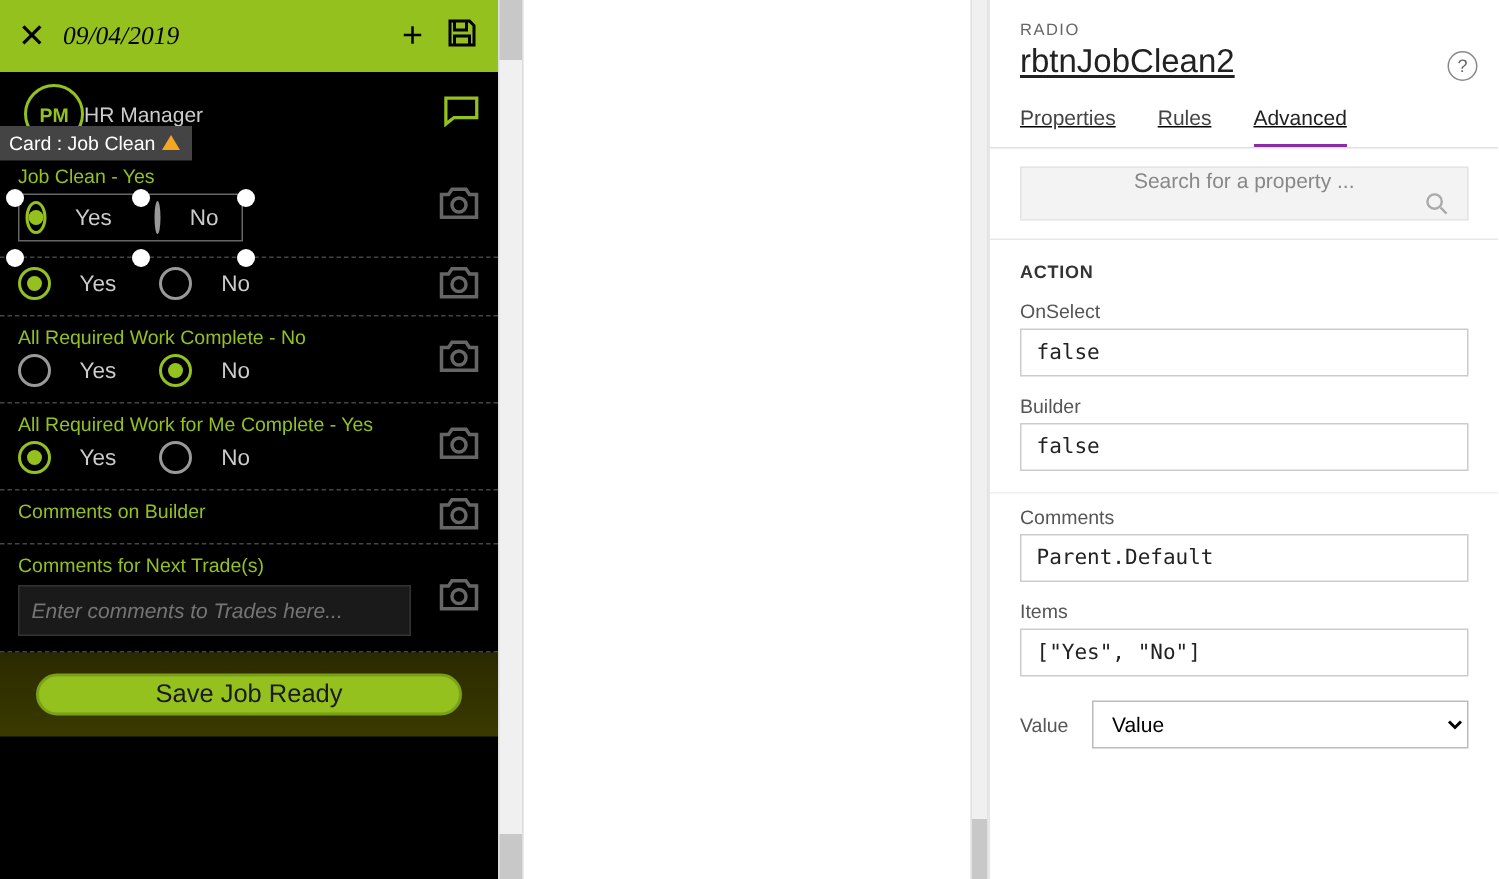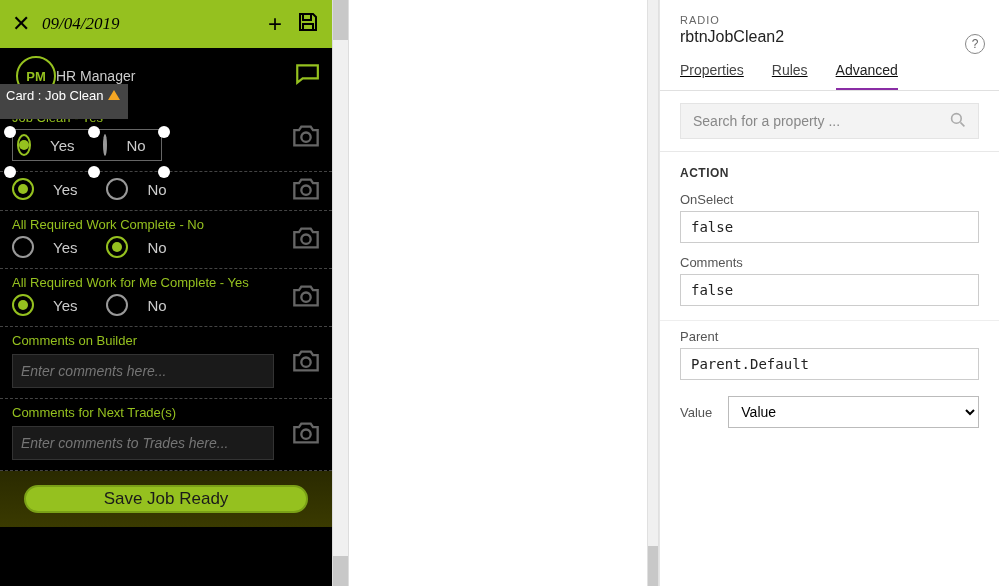--- a/index.html
+++ b/index.html
@@ -13,21 +13,21 @@
   .app-header .plus { font-size: 24px; color: #000; margin-right: 14px; line-height: 20px; }
   .app-header .save-icon svg { width: 24px; height: 24px; }
 
   .user-row { display:flex; align-items:center; padding:8px 12px 8px 16px; position:relative;text-align:right; }
   .avatar { width:40px; height:40px; border-radius:50%; border:2px solid #95c11f; color:#95c11f; font-weight:600; font-size:13px; display:flex; align-items:center; justify-content:center; background:#000; }
   .user-role { color:#ccc; font-size:14px; }
   .comment-icon { margin-left:auto; }
   .comment-icon svg { width:26px; height:22px; stroke:#95c11f; fill:none; stroke-width:2; }
 
   
-  .sel-badge { position:absolute; left:0; top:84px; background:#444; color:#fff; font-size:13px; padding:4px 8px 16px 6px; display:flex; align-items:center; z-index:5; }
+  .sel-badge { position:absolute; left:0; top:84px; background:#444; color:#fff; font-size:13px; padding:4px 8px 4px 6px; display:flex; align-items:center; z-index:5; }
   .sel-badge .warn { width:0; height:0; border-left:6px solid transparent; border-right:6px solid transparent; border-bottom:10px solid #f5a623; margin-left:4px; margin-top:-2px; }
 
   .form-block { border-bottom:1px dashed #444; padding:6px 12px 10px 12px; position:relative; }
   .form-label { color:#95c11f; font-size:13px; margin-bottom:4px; display:block; }
   .radio-row { display:flex; align-items:center; gap:17px; }
   .radio { width:22px; height:22px; border-radius:50%; border:2px solid #999; display:inline-flex; align-items:center; justify-content:center; margin-right:2px; }
   .radio.sel { border-color:#95c11f; }
   .radio.sel::after { content:""; width:10px; height:10px; border-radius:50%; background:#95c11f; }
   .radio-label { color:#ccc; font-size:15px; margin-right:12px; }
   .cam { position:absolute; right:12px; top:50%; transform:translateY(-50%); }
@@ -51,29 +51,29 @@
   
   .gap { flex:1; background:#fff; }
 
   
   .gutter2 { width:12px; background:#f0f0f0; border-left:1px solid #e0e0e0; border-right:1px solid #e0e0e0; position:relative; flex-shrink:0; }
   .gutter2 .thumb { position:absolute; bottom:0; left:0; right:0; height:40px; background:#c8c8c8; }
 
   .prop-pane { width:340px; height:586px; background:#fff; border-left:1px solid #e5e5e5; flex-shrink:0; display:flex; flex-direction:column; overflow:hidden; }
   .prop-head { padding:14px 20px 0 20px; position:relative; }
   .prop-type { font-size:11px; letter-spacing:1px; color:#666; }
-  .prop-name { font-size:16px; color:#222; margin-top:2px; }
+  .prop-name { font-size:22px; color:#222; margin-top:2px;text-decoration:underline; }
   .help-icon { position:absolute; right:14px; top:34px; width:20px; height:20px; border:1px solid #888; border-radius:50%; color:#666; font-size:12px; display:flex; align-items:center; justify-content:center; }
 
   .tabs { display:flex; gap:28px; padding:16px 20px 0 20px; border-bottom:1px solid #e0e0e0;text-decoration:underline; }
   .tab { font-size:14px; color:#444; padding-bottom:10px; cursor:default; }
   .tab.active { color:#222; border-bottom:2px solid #8a2da5; font-weight:400; }
 
   .search-wrap { padding:12px 20px; border-bottom:1px solid #e8e8e8; }
-  .search-box { width:100%; height:36px; background:#f3f3f3; border:1px solid #e4e4e4; display:flex; align-items:center; padding:0 12px; color:#888; font-size:14px; }
+  .search-box { width:100%; height:36px; background:#f3f3f3; border:1px solid #e4e4e4; display:flex; align-items:center; padding:0 12px; color:#888; font-size:14px;flex-direction:column; }
   .search-box .mag { margin-left:auto; }
   .search-box .mag svg { width:16px; height:16px; stroke:#aaa; fill:none; stroke-width:2; }
 
   .section-head { font-size:12px; font-weight:600; letter-spacing:0.5px; color:#333; padding:14px 20px 4px 20px; }
   .prop-row { padding:8px 20px 4px 20px; }
   .prop-row .plabel { font-size:13px; color:#555; margin-bottom:4px; display:block; }
   .prop-row .pvalue { width:100%; border:1px solid #ccc; padding:7px 10px; font-family: Consolas, monospace; font-size:14px; color:#222; background:#fff; }
   .divider { border-top:1px solid #eee; margin-top:10px; }
 
   .value-row { padding:12px 20px; display:flex; align-items:center; gap:16px; }
@@ -167,21 +167,20 @@
       <span class="radio-label">No</span>
     </div>
     <span class="cam"><svg viewBox="0 0 24 20">
           <path d="M2 5h4l2-3h8l2 3h4v13H2z"></path>
           <circle cx="12" cy="11" r="4"></circle>
         </svg></span>
   </div>
 
   <div class="form-block">
     <span class="form-label">Comments on Builder</span>
-    <input class="text-input" placeholder="Enter comments here..." style="">
     <span class="cam"><svg viewBox="0 0 24 20">
           <path d="M2 5h4l2-3h8l2 3h4v13H2z"></path>
           <circle cx="12" cy="11" r="4"></circle>
         </svg></span>
   </div>
 
   <div class="form-block">
     <span class="form-label">Comments for Next Trade(s)</span>
     <input class="text-input" placeholder="Enter comments to Trades here..." style="">
     <span class="cam"><svg viewBox="0 0 24 20">
@@ -228,28 +227,32 @@
           </svg></span>
     </div>
   </div>
 
   <div class="section-head">ACTION</div>
   <div class="prop-row">
     <span class="plabel">OnSelect</span>
     <div class="pvalue">false</div>
   </div>
   <div class="prop-row">
+    <span class="plabel">Builder</span>
+    <div class="pvalue">false</div>
+  </div>
+
+  <div class="divider"></div>
+  <div class="prop-row">
     <span class="plabel">Comments</span>
-    <div class="pvalue">false</div>
-  </div>
-
-  <div class="divider"></div>
-  <div class="prop-row">
-    <span class="plabel">Parent</span>
     <div class="pvalue">Parent.Default</div>
+  </div>
+  <div class="prop-row">
+    <span class="plabel">Items</span>
+    <div class="pvalue">["Yes", "No"]</div>
   </div>
 
   <div class="value-row">
     <span class="plabel">Value</span>
     <select>
       <option>Value</option>
     </select>
   </div>
 </div>
 

